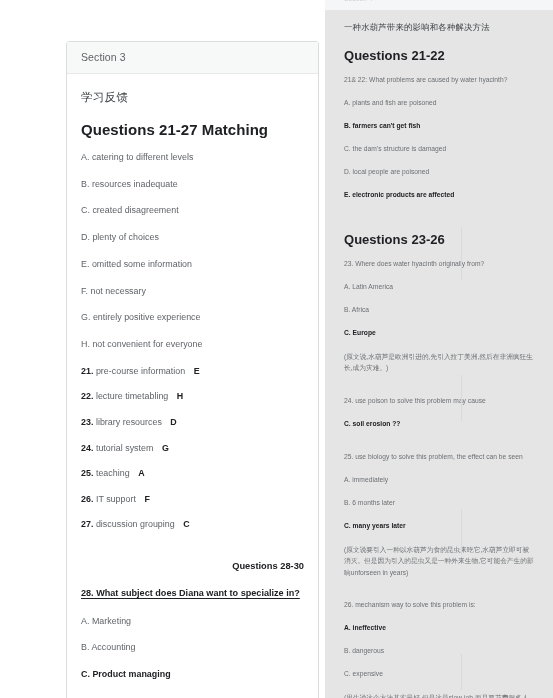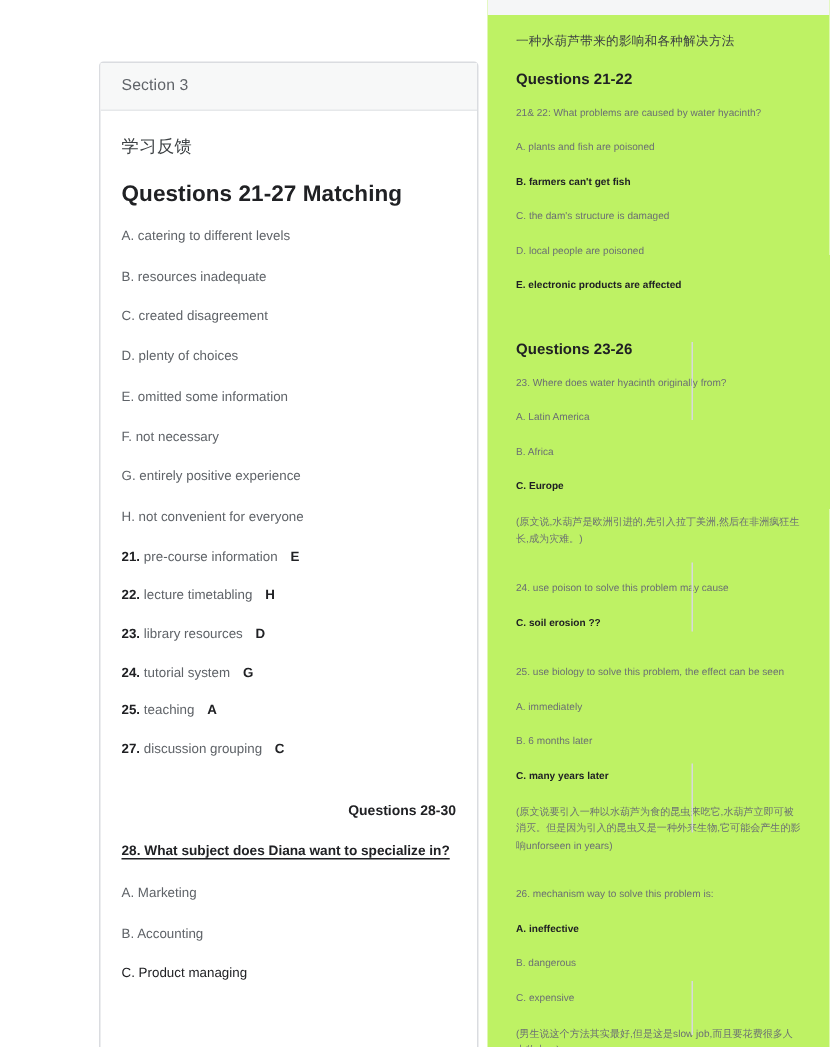--- a/index.html
+++ b/index.html
@@ -76,21 +76,21 @@
   }
 
   .opt {
     font-size: 8.9px;
     color: #5f6368;
     margin: 0 0 15.6px 0;
     line-height: 1.25;
     letter-spacing: 0.02px;
   }
   .opt.bold {
-    font-weight: normal;
+    font-weight: bold;
     color: #202124;
   }
 
   .match-row {
     font-size: 8.9px;
     color: #5f6368;
     margin: 0 0 15.6px 0;
     letter-spacing: 0.02px;
   }
   .match-row .num {
@@ -125,21 +125,21 @@
     text-underline-offset: 1.5px;
   }
 
   
   .right-pane {
     position: absolute;
     left: 325px;
     top: 0px;
     width: 228px;
     height: 698px;
-    background: #bef264;
+    background: #e5e5e5;
     overflow: hidden;
   }
 
   .r-inner {
     position: absolute;
     left: 0px;
     top: -8px;
     width: 228px;
   }
 
@@ -161,21 +161,21 @@
   }
 
   .r-cjk-title {
     font-size: 8.4px;
     color: #3c4043;
     margin: 0 0 15px 0;
     letter-spacing: 0.2px;
   }
 
   .r-qhead {
-    font-size: 10px;
+    font-size: 13px;
     font-weight: bold;
     color: #202124;
     margin: 0 0 12px 0;
     letter-spacing: 0.02px;
   }
 
   .r-line {
     font-size: 6.7px;
     color: #6b6f73;
     margin: 0 0 12.4px 0;
@@ -246,20 +246,25 @@
         </div>
         <div class="match-row">
           <span class="num">24.</span>
           <span>tutorial system</span>
           <span class="ans">G</span>
         </div>
         <div class="match-row">
           <span class="num">25.</span>
           <span>teaching</span>
           <span class="ans">A</span>
+        </div>
+        <div class="match-row">
+          <span class="num">26.</span>
+          <span>IT support</span>
+          <span class="ans">F</span>
         </div>
         <div class="match-row">
           <span class="num">27.</span>
           <span>discussion grouping</span>
           <span class="ans">C</span>
         </div>
 
         <div class="gap-block"></div>
 
         <div class="q-head2">Questions 28-30</div>

